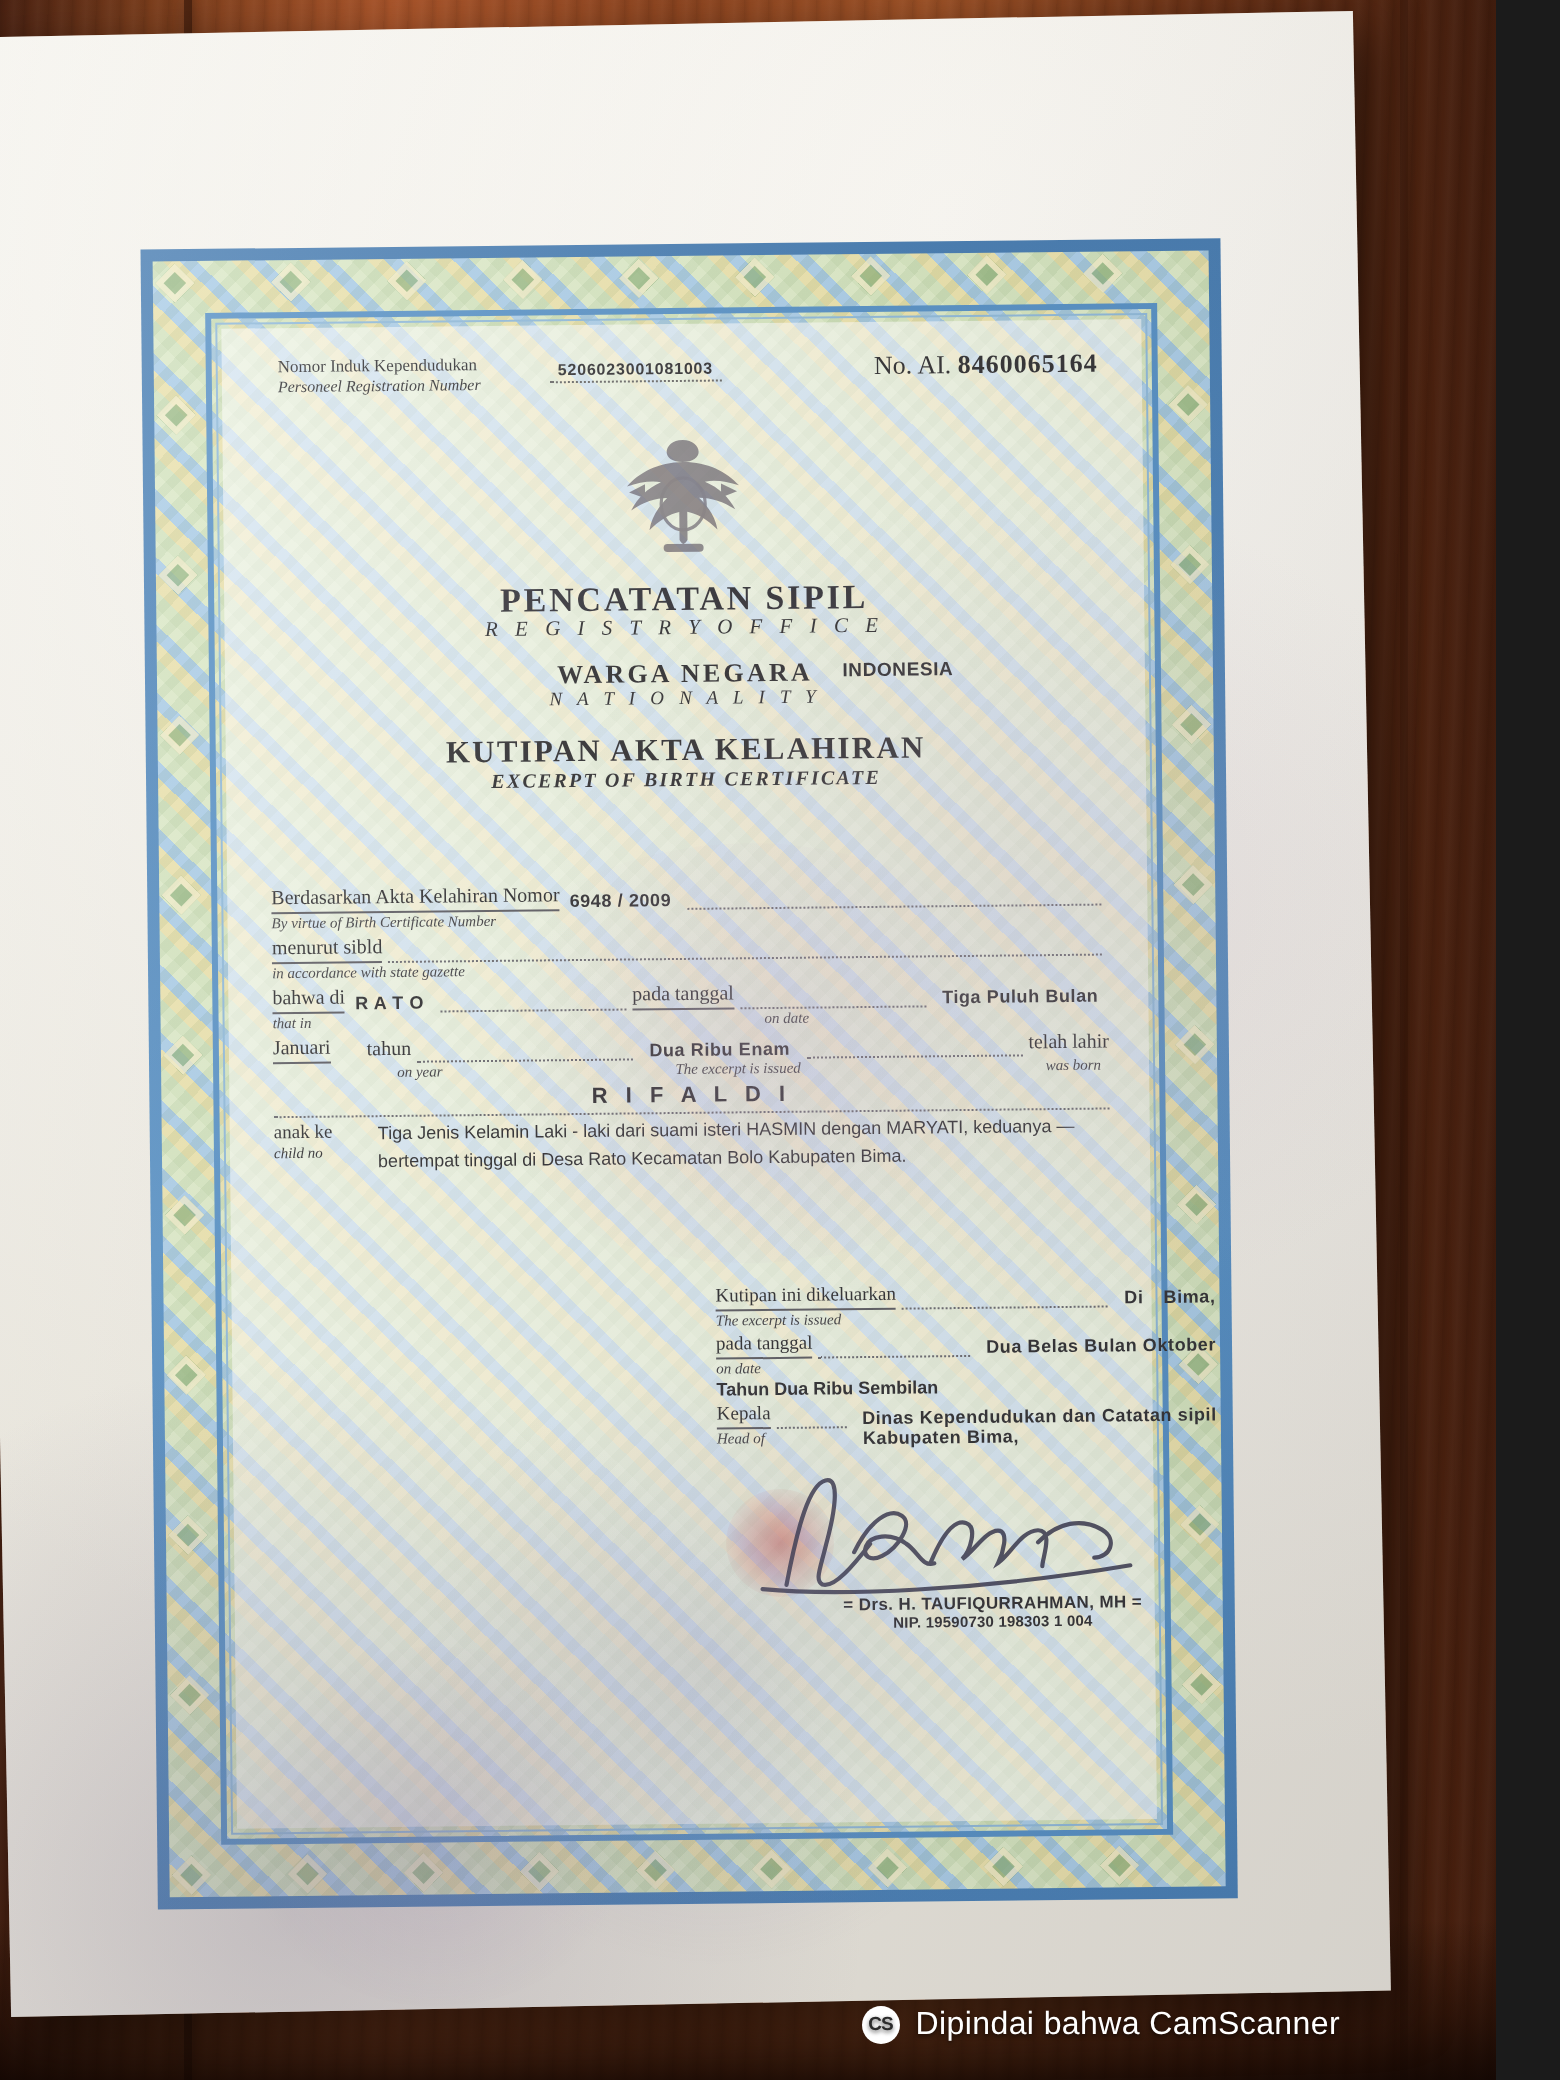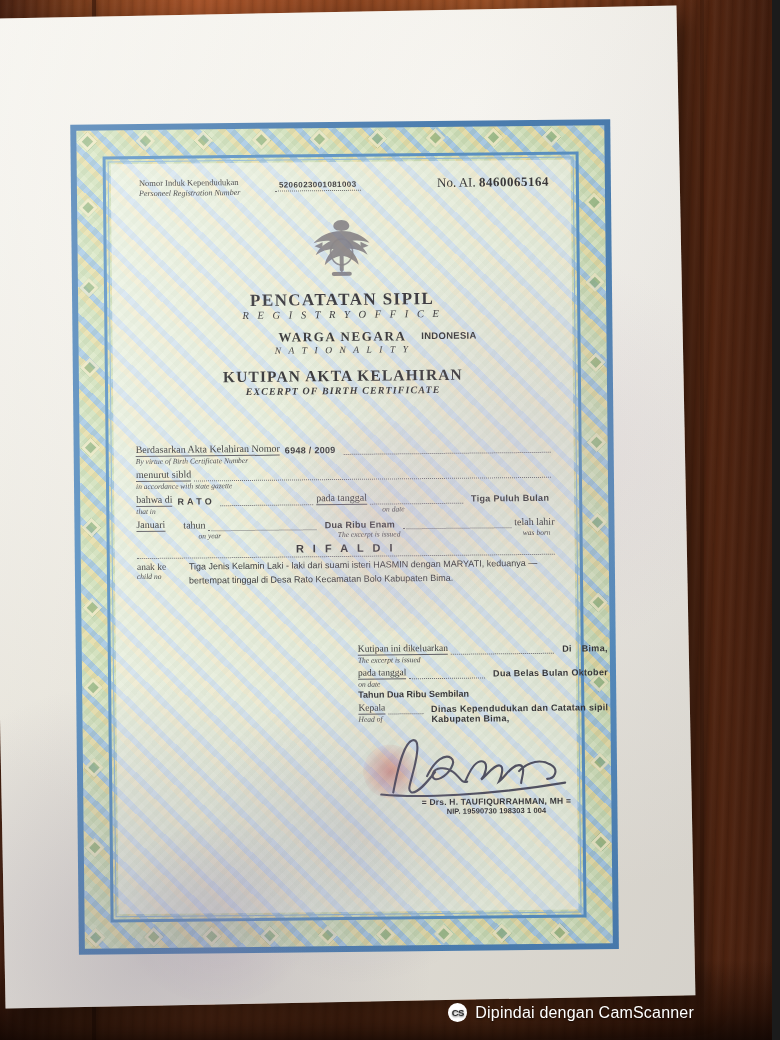--- a/index.html
+++ b/index.html
@@ -23,21 +23,20 @@
     background:
       linear-gradient(90deg,
         #4a2212 0%,
         #7a3d1c 10%,
         #a8542a 26%,
         #8d4520 45%,
         #9d5126 62%,
         #6d3317 80%,
         #401c0d 100%);
     overflow: hidden;
-    padding-left: 24px;
   }
   .wood-grain {
     position: absolute;
     inset: 0;
     background:
       repeating-linear-gradient(92deg,
         rgba(0,0,0,0.16) 0px,
         rgba(0,0,0,0.0) 3px,
         rgba(255,255,255,0.05) 7px,
         rgba(0,0,0,0.10) 12px);
@@ -628,15 +627,15 @@
       </div>
 
       <div class="stain" id="stain1"></div>
       <div class="stain" id="stain2"></div>
       <div class="stain" id="stain3"></div>
     </div>
   </div>
 
   <div id="watermark">
     <div class="cs-badge">CS</div>
-    <div class="cs-text">Dipindai dengan CamScanner</div>
+    <div class="cs-text">Dipindai bahwa CamScanner</div>
   </div>
 </div>
 
 </body></html>

